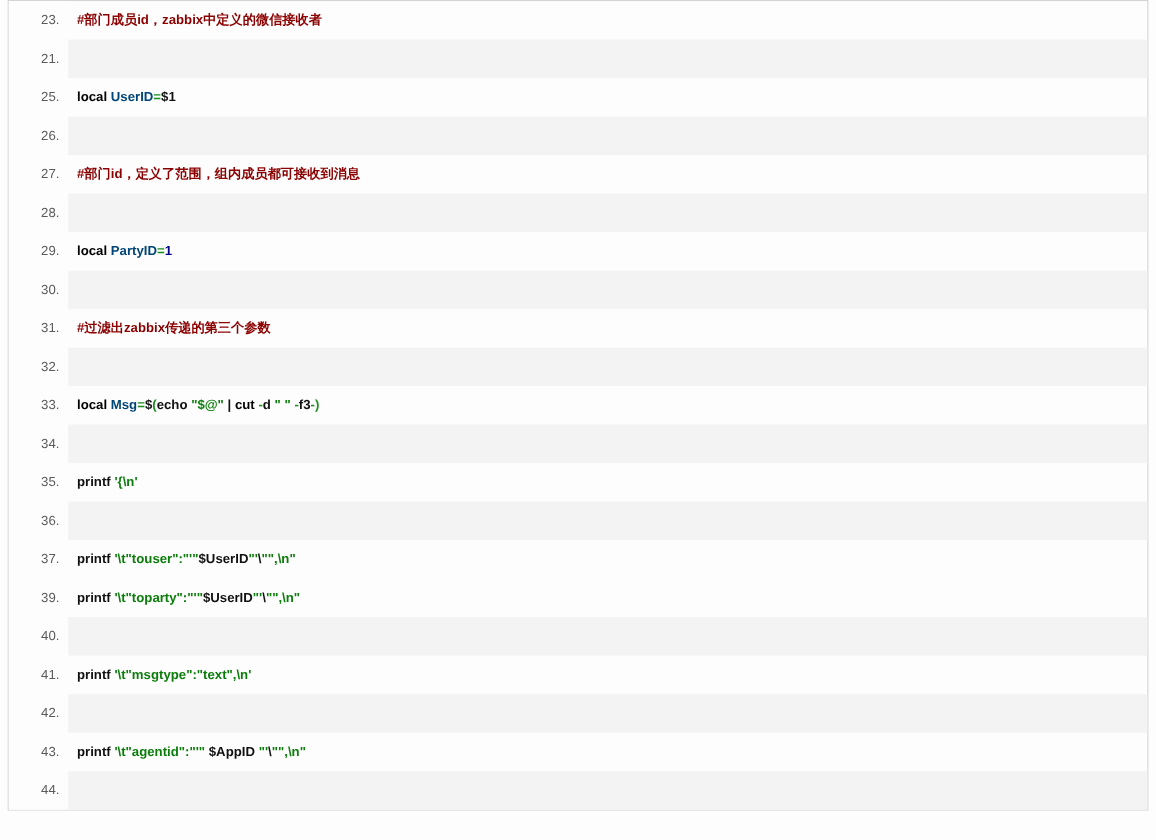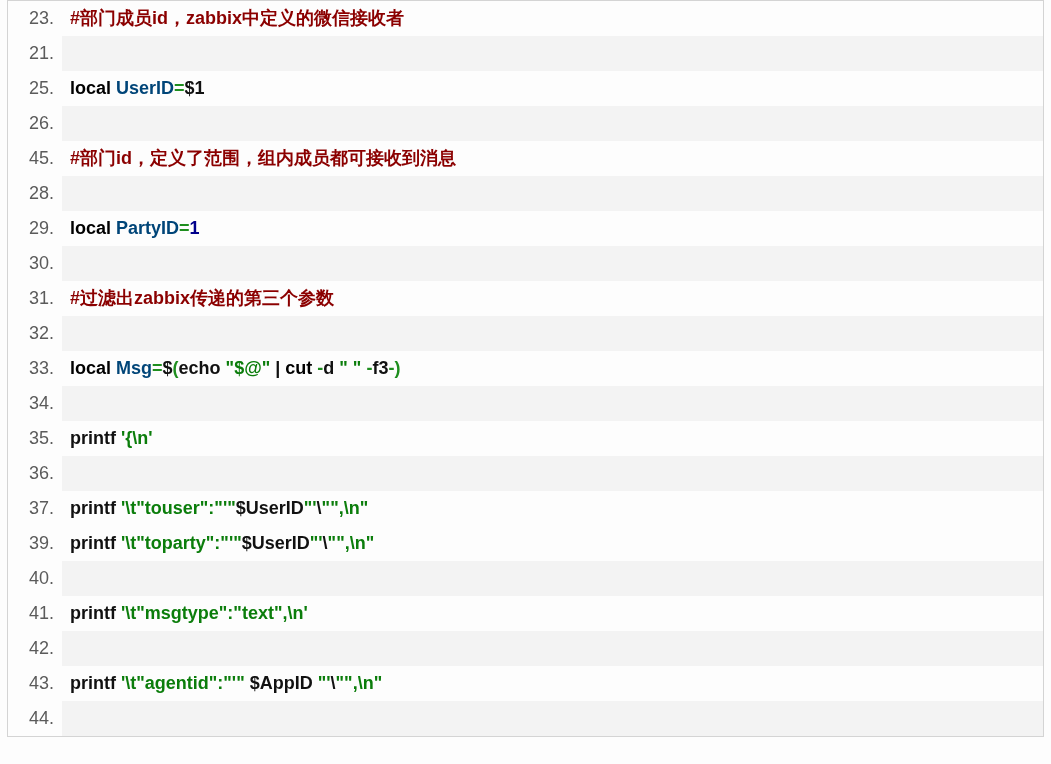--- a/index.html
+++ b/index.html
@@ -21,21 +21,21 @@
     list-style: none;
     margin: 0;
     padding: 0;
     counter-reset: none;
   }
   ol.code-list li {
     display: flex;
     align-items: stretch;
     line-height: 35px;
     height: 35px;
-    font-size: 18px;
+    font-size: 12px;
     justify-content: space-between;
   }
   .lineno {
     width: 54px;
     flex: 0 0 54px;
     text-align: right;
     padding-right: 8px;
     color: #5b5b5b;
     font-family: "Helvetica Neue", Helvetica, Arial, sans-serif;
     user-select: none;
@@ -76,21 +76,21 @@
       </li>
       <li>
         <div class="lineno">25.</div>
         <div class="linecontent"><span class="tok-keyword">local</span><span class="tok-plain"> </span><span class="tok-var">UserID</span><span class="tok-green">=</span><span class="tok-plain">$1</span></div>
       </li>
       <li class="alt">
         <div class="lineno">26.</div>
         <div class="linecontent">&nbsp;</div>
       </li>
       <li>
-        <div class="lineno">45.</div>
+        <div class="lineno">27.</div>
         <div class="linecontent"><span class="tok-comment">#部门id，定义了范围，组内成员都可接收到消息</span></div>
       </li>
       <li class="alt">
         <div class="lineno">28.</div>
         <div class="linecontent">&nbsp;</div>
       </li>
       <li>
         <div class="lineno">29.</div>
         <div class="linecontent"><span class="tok-keyword">local</span><span class="tok-plain"> </span><span class="tok-var">PartyID</span><span class="tok-green">=</span><span class="tok-num">1</span></div>
       </li>

